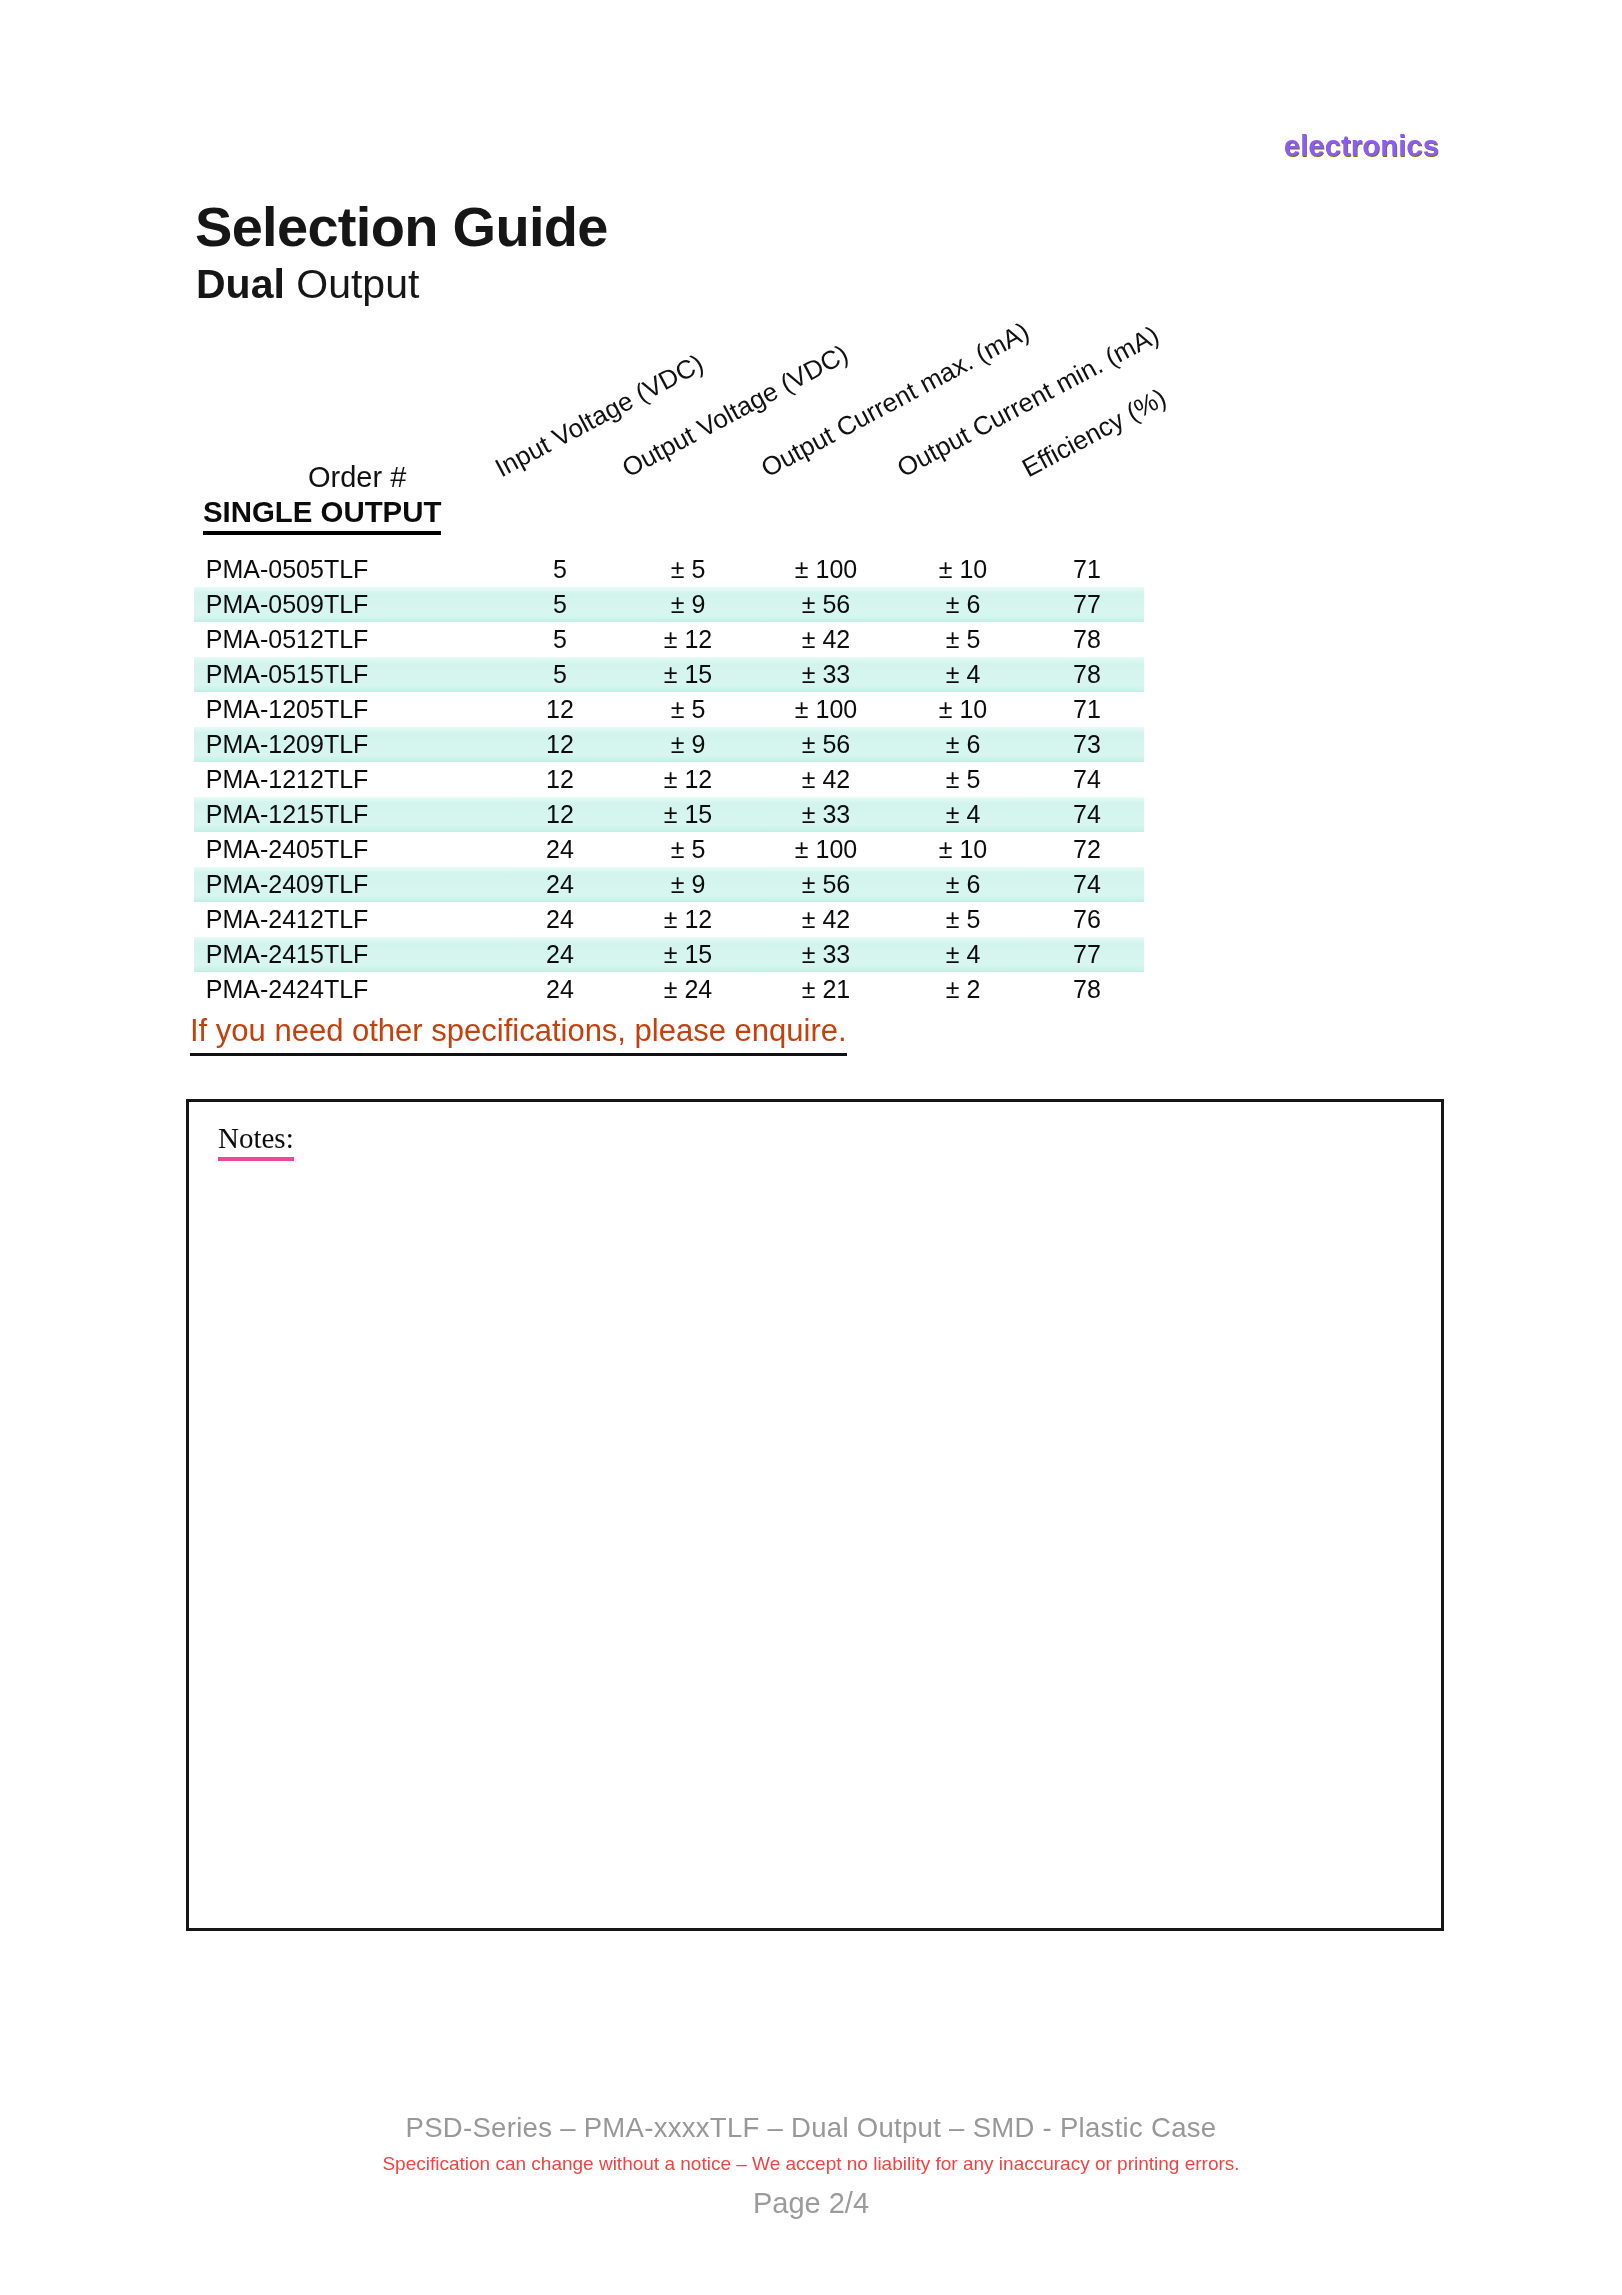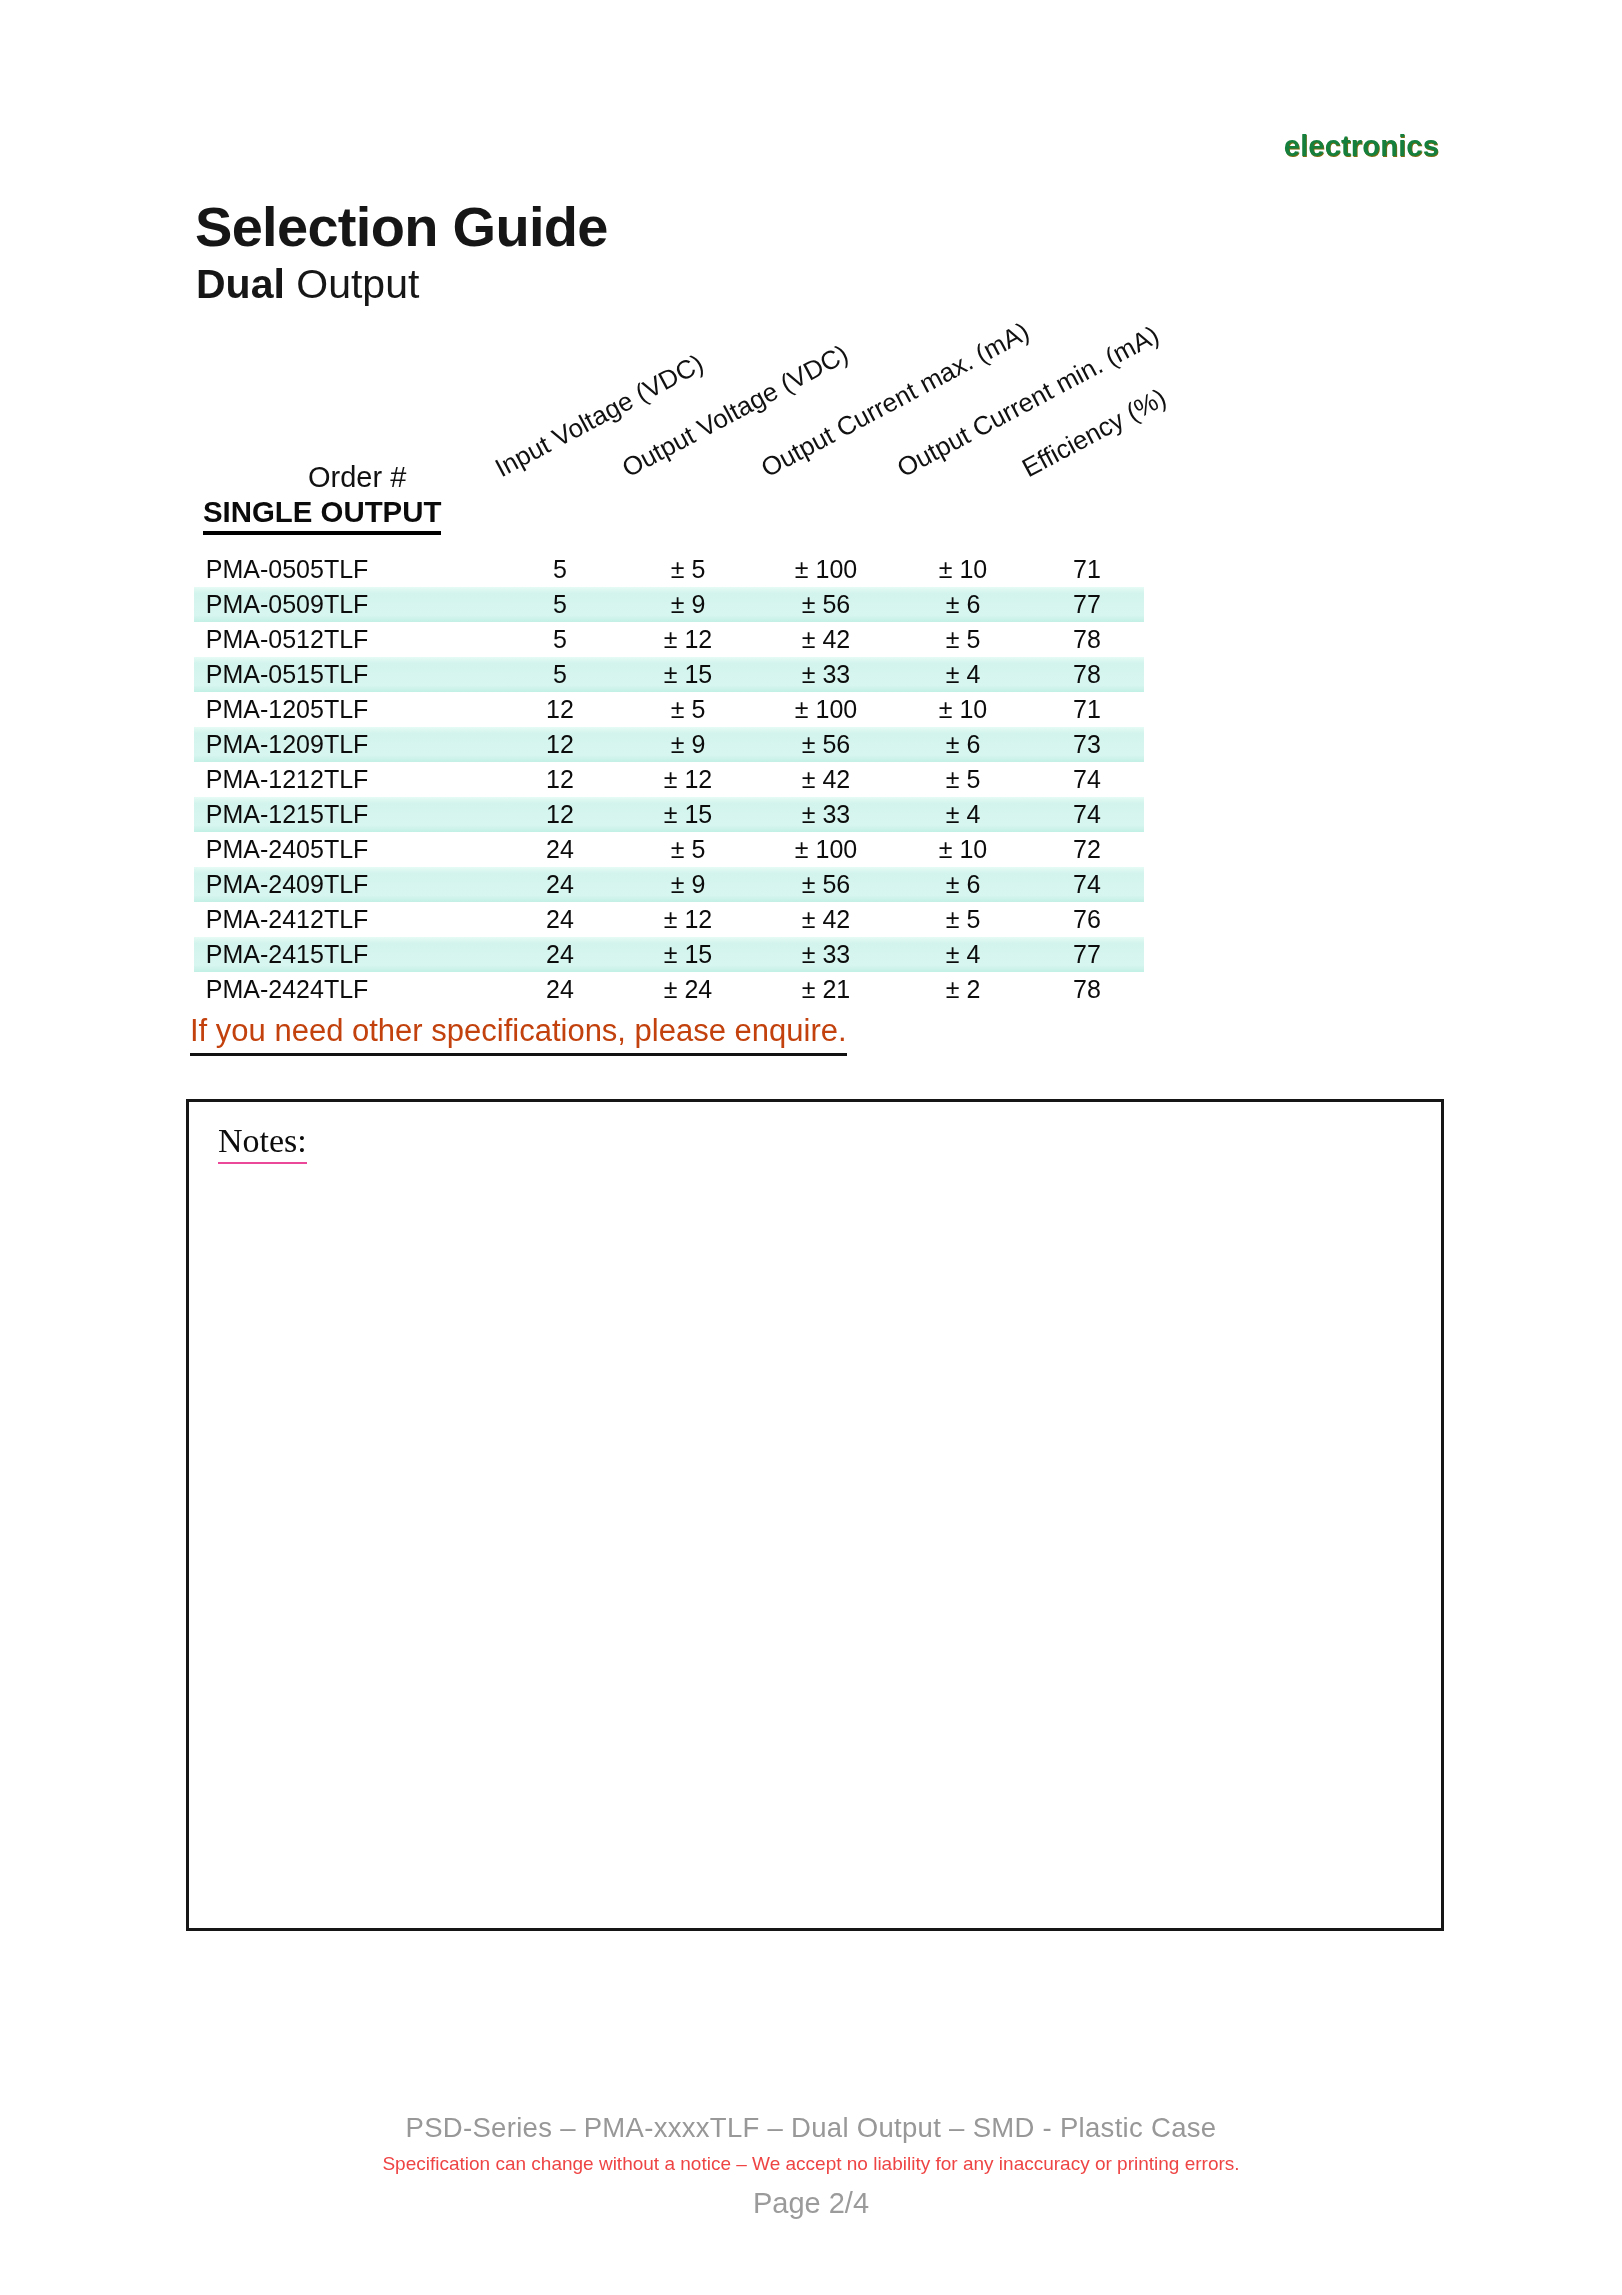--- a/index.html
+++ b/index.html
@@ -27,21 +27,21 @@
   .logo-letter{
     display:inline-block;vertical-align:baseline;
     font-weight:bold;font-size:79px;line-height:79px;
     color:#d79b00;
     text-shadow:2px 2px 0 #8a6d00,3.3px 3.3px 2px rgba(90,70,0,.45);
     letter-spacing:-2px;
   }
   .logo-letter.big{font-size:111px;line-height:79px;}
   .logo-sub{
     text-align:right;margin-top:9.2px;
-    font-weight:bold;font-size:29.4px;color:#15803d;
+    font-weight:bold;font-size:29.4px;color:#8b5cf6;
     text-shadow:0.7px 0.7px 0 #7a6a10;letter-spacing:0;
   }
   
   .order-label{
     position:absolute;left:308px;top:461px;width:98px;
     font-size:29px;text-align:center;color:#111;white-space:nowrap;
   }
   .rot-headers{position:absolute;left:0;top:0;}
   .rot-h{
     position:absolute;top:454px;height:29px;line-height:29px;
@@ -81,22 +81,22 @@
   
   .notes-box{
     position:absolute;left:186px;top:1099px;
     width:1258px;height:832px;
     border:3.3px solid #161616;box-sizing:border-box;
     background:#fff;
   }
   .notes-label{
     position:absolute;left:29px;top:19.6px;
     font-family:"Liberation Serif","DejaVu Serif",serif;
-    font-size:34px;color:#0c0c0c;
-    border-bottom:2px solid #ec4899;padding-bottom:2.6px;
+    font-size:29px;color:#0c0c0c;
+    border-bottom:4px solid #ec4899;padding-bottom:2.6px;
   }
   
   .footer{position:absolute;left:0;right:0;top:2112px;text-align:center;}
   .footer-line1{font-size:27.5px;color:#989898;letter-spacing:0.3px;}
   .footer-line2{font-size:19px;color:#ef4444;margin-top:8.5px;}
   .footer-line3{font-size:29px;color:#9b9b9b;margin-top:12px;}
 </style>
 </head>
 <body>
 

